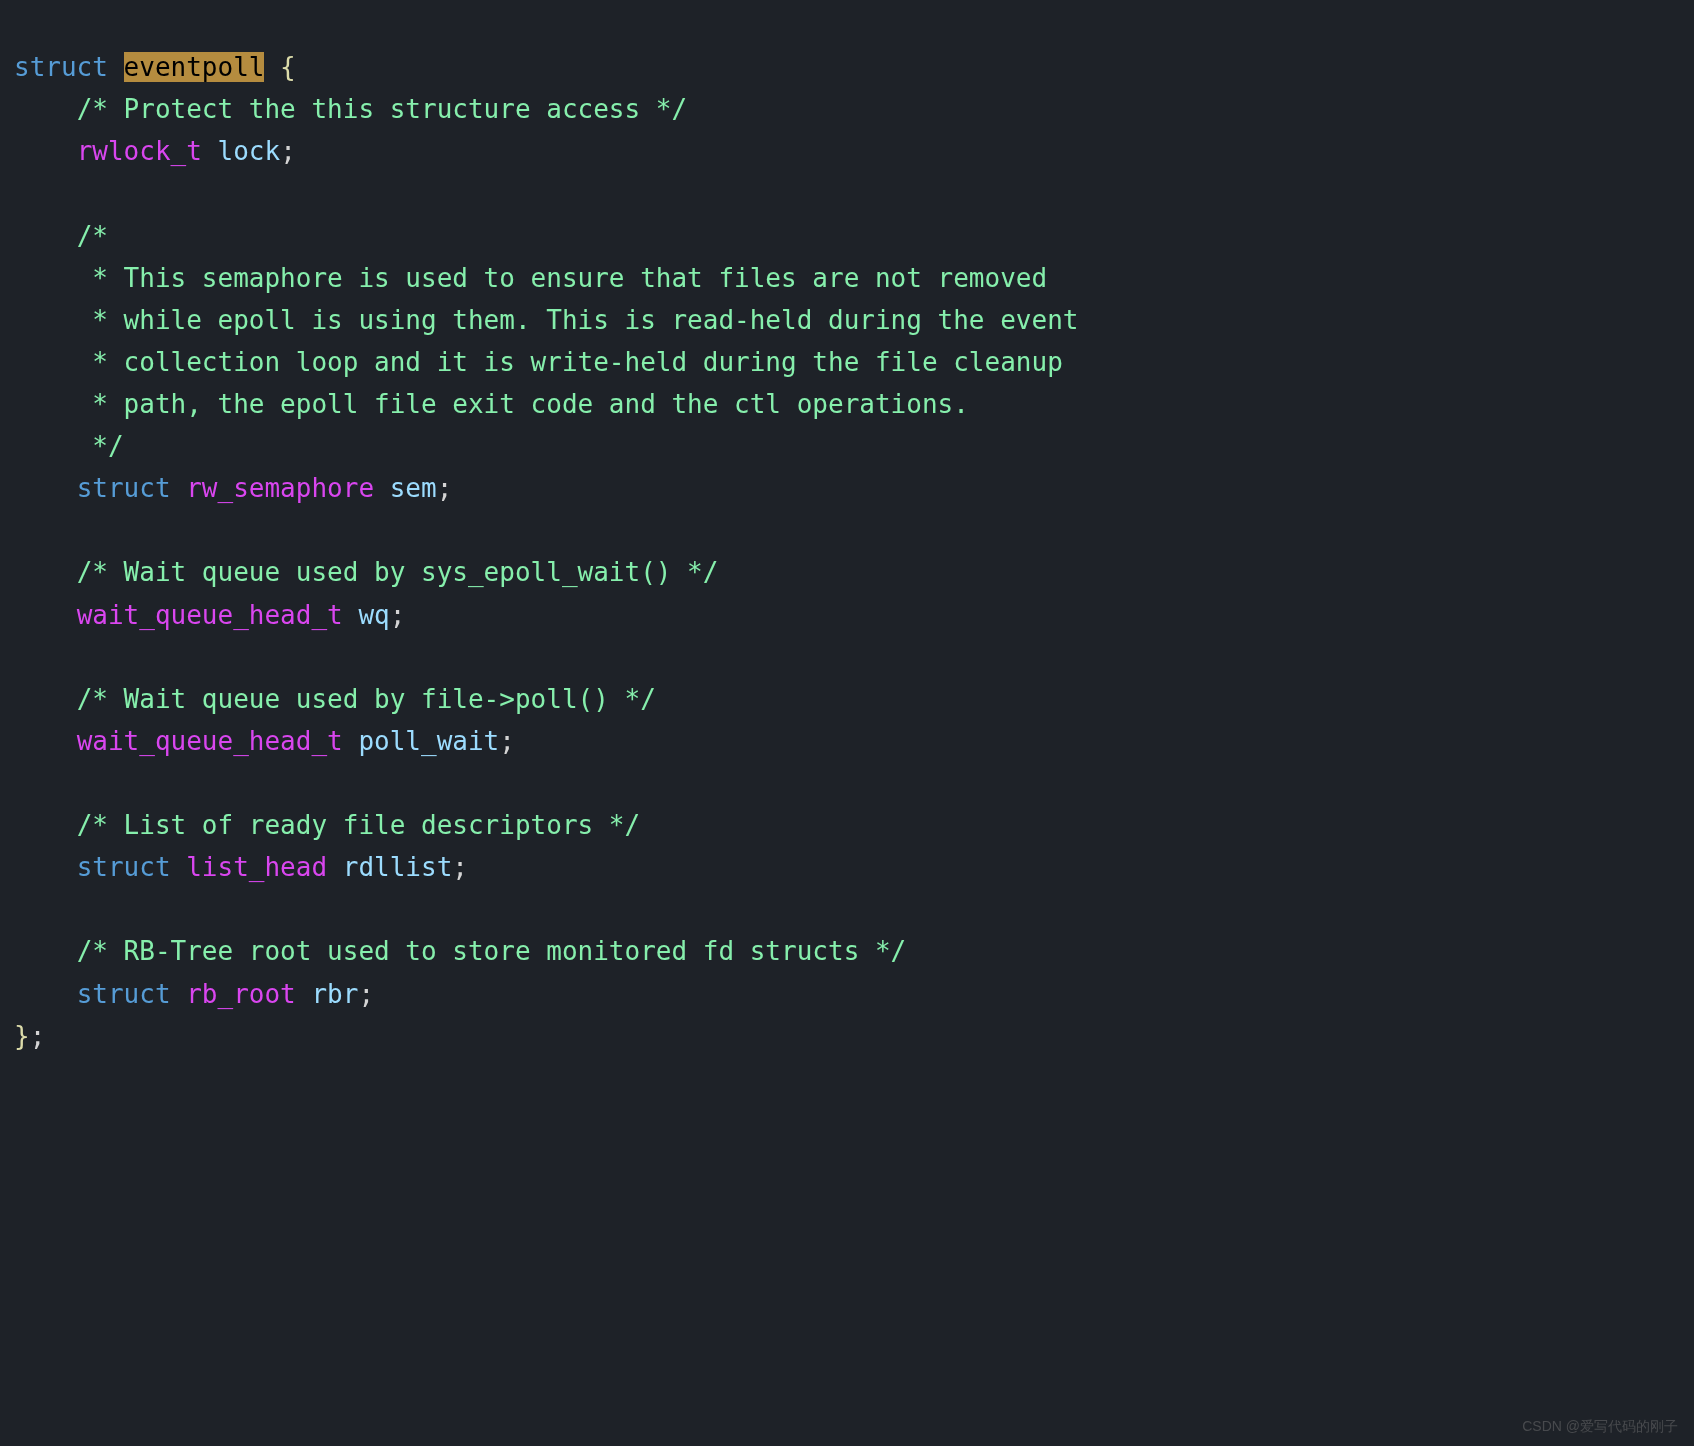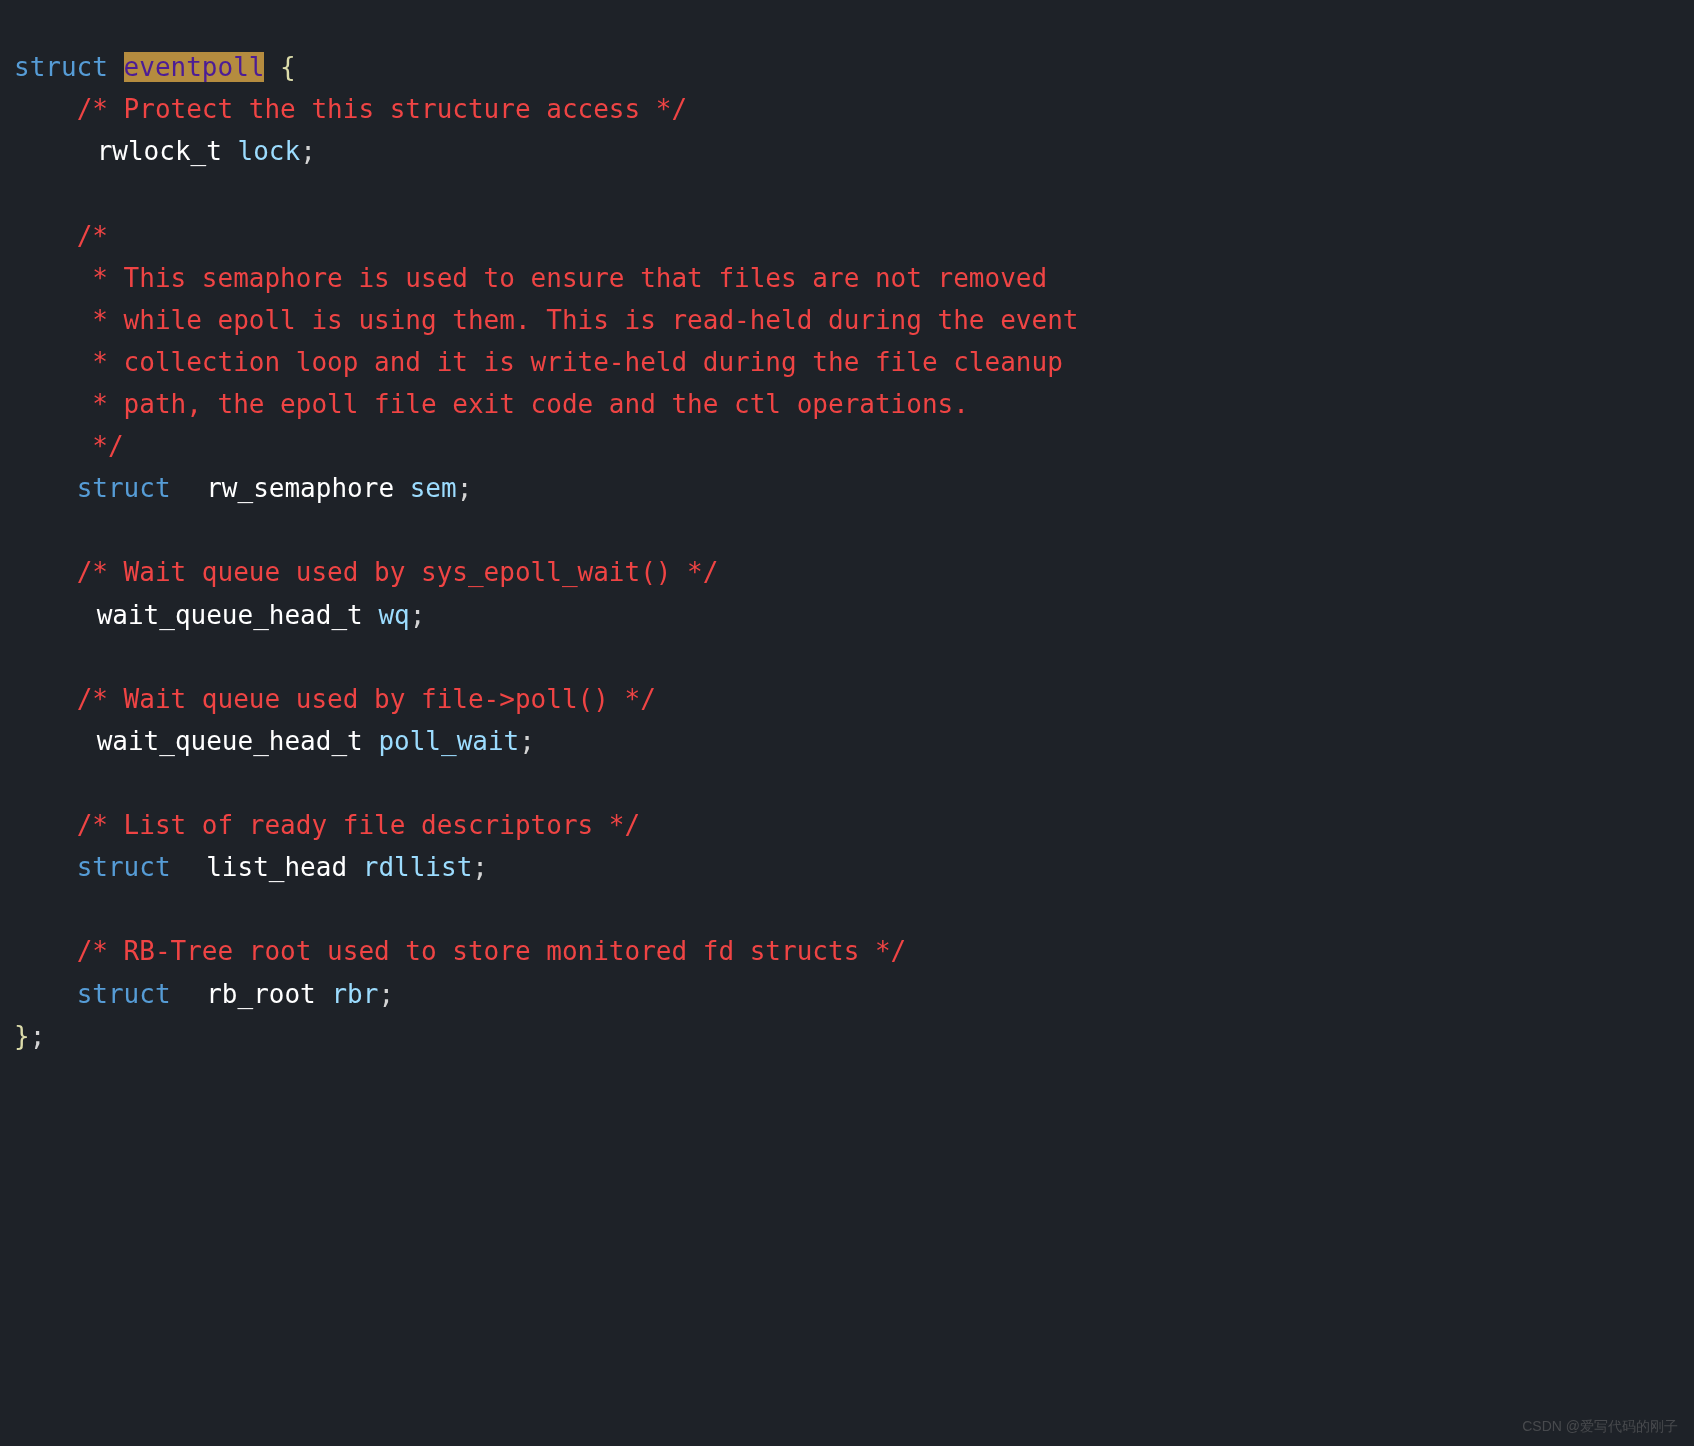--- a/index.html
+++ b/index.html
@@ -25,31 +25,30 @@
     .line {
       display: block;
       min-height: 42px;
     }
     .keyword {
       color: #569cd6;
       text-align: center;
     }
     .highlight {
       background-color: #b58c3f;
-      color: #4c1d95;
+      color: #000000;
     }
     .brace {
       color: #dcdcaa;
     }
     .comment {
-      color: #ef4444;
+      color: #86efac;
     }
     .type {
-      color: #ffffff;
-      margin-left: 20px;
+      color: #d946ef;
     }
     .identifier {
       color: #9cdcfe;
     }
     .semicolon {
       color: #d4d4d4;
     }
     pre {
       margin: 0;
       font-family: inherit;

